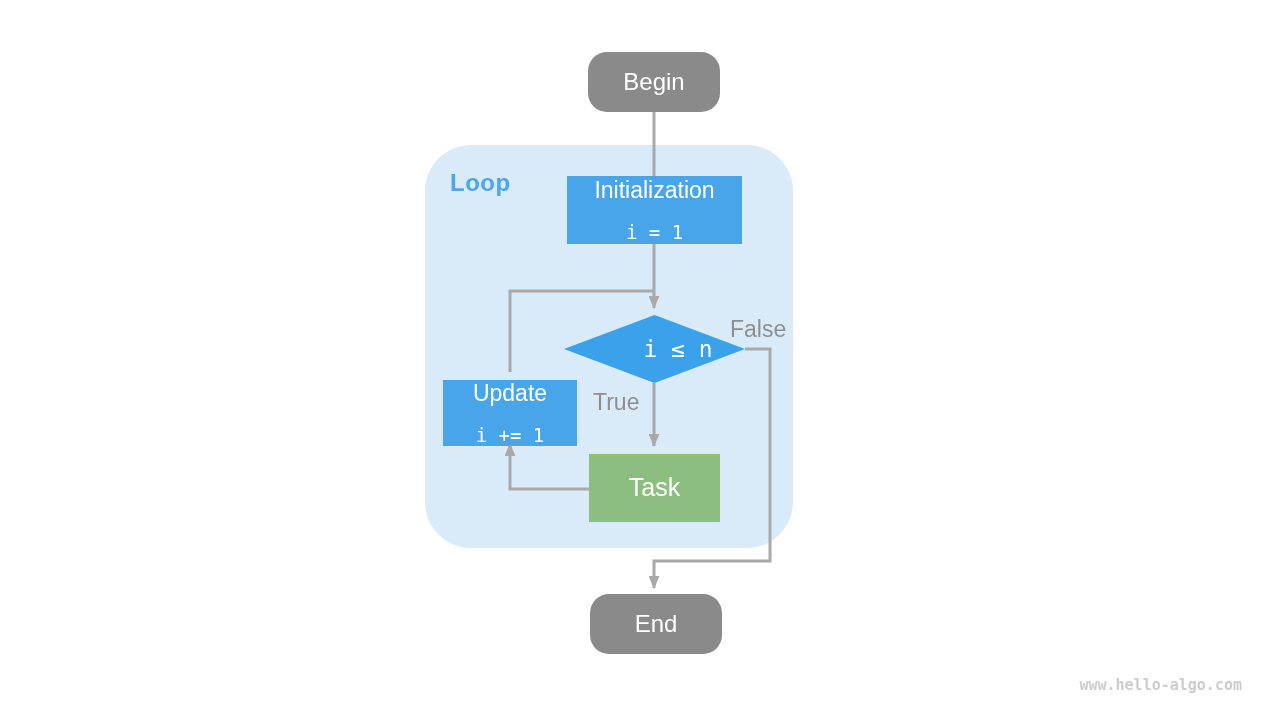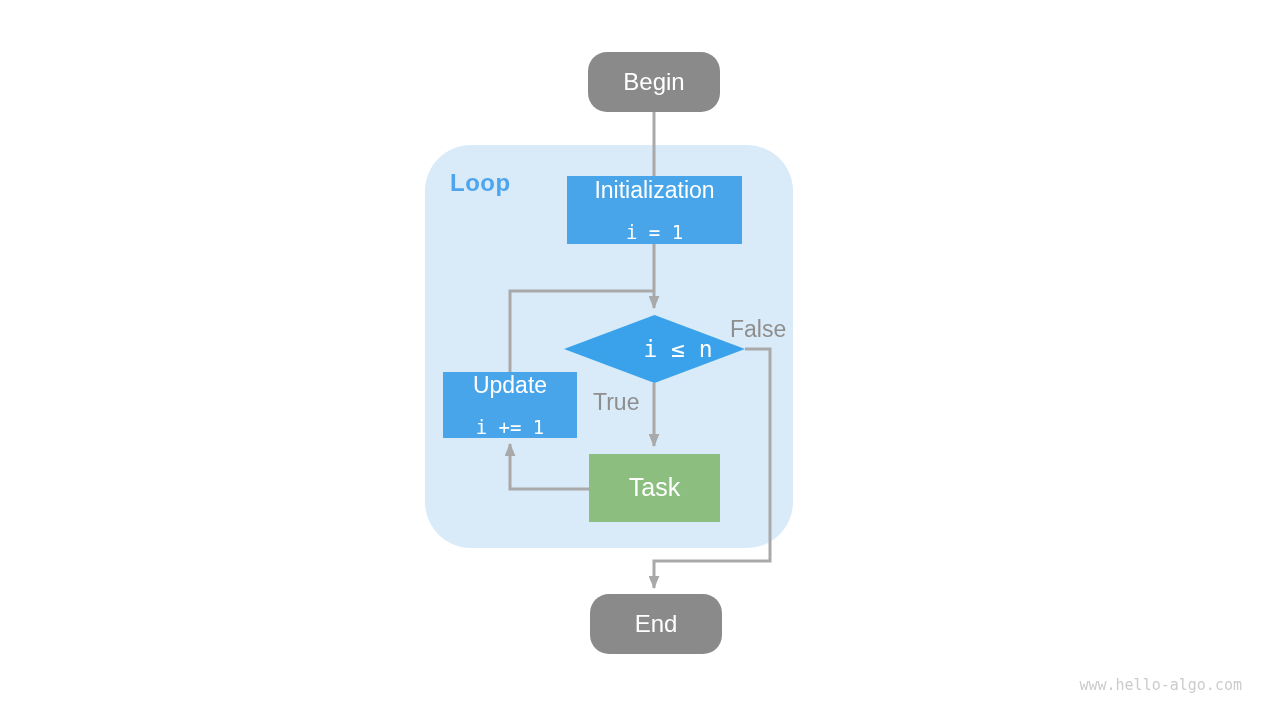--- a/index.html
+++ b/index.html
@@ -57,21 +57,21 @@
     align-items: center;
   }
   .node-begin { left: 588px; top: 52px;  width: 132px; height: 60px; }
   .node-end   { left: 590px; top: 594px; width: 132px; height: 60px; }
   .process {
     background: #49a5e9;
     font-size: 23px;
     text-align: right;
   }
   .node-init   { left: 567px; top: 176px; width: 175px; height: 68px; }
-  .node-update { left: 443px; top: 372px; width: 134px; height: 66px; }
+  .node-update { left: 443px; top: 380px; width: 134px; height: 66px; }
   .node-task {
     left: 589px; top: 454px; width: 131px; height: 68px;
     background: #8cbe80;
     font-size: 25px;
   }
   .node-decision {
     left: 564px; top: 315px; width: 181px; height: 68px;
     background: #3aa2eb;
     clip-path: polygon(50% 0, 100% 50%, 50% 100%, 0 50%);
     font-size: 23px;
@@ -94,20 +94,21 @@
   }
   .label-true  { left: 593px; top: 389px; }
   .label-false { left: 730px; top: 316px; }
   .watermark {
     position: absolute;
     right: 38px;
     bottom: 26px;
     font-family: "DejaVu Sans Mono", monospace;
     font-size: 15px;
     color: #cccccc;
+    font-weight: bold;
   }
 </style>
 </head>
 <body>
 
 <div class="canvas">
 
   <div class="loop-container"></div>
   <div class="loop-label">Loop</div>
 

